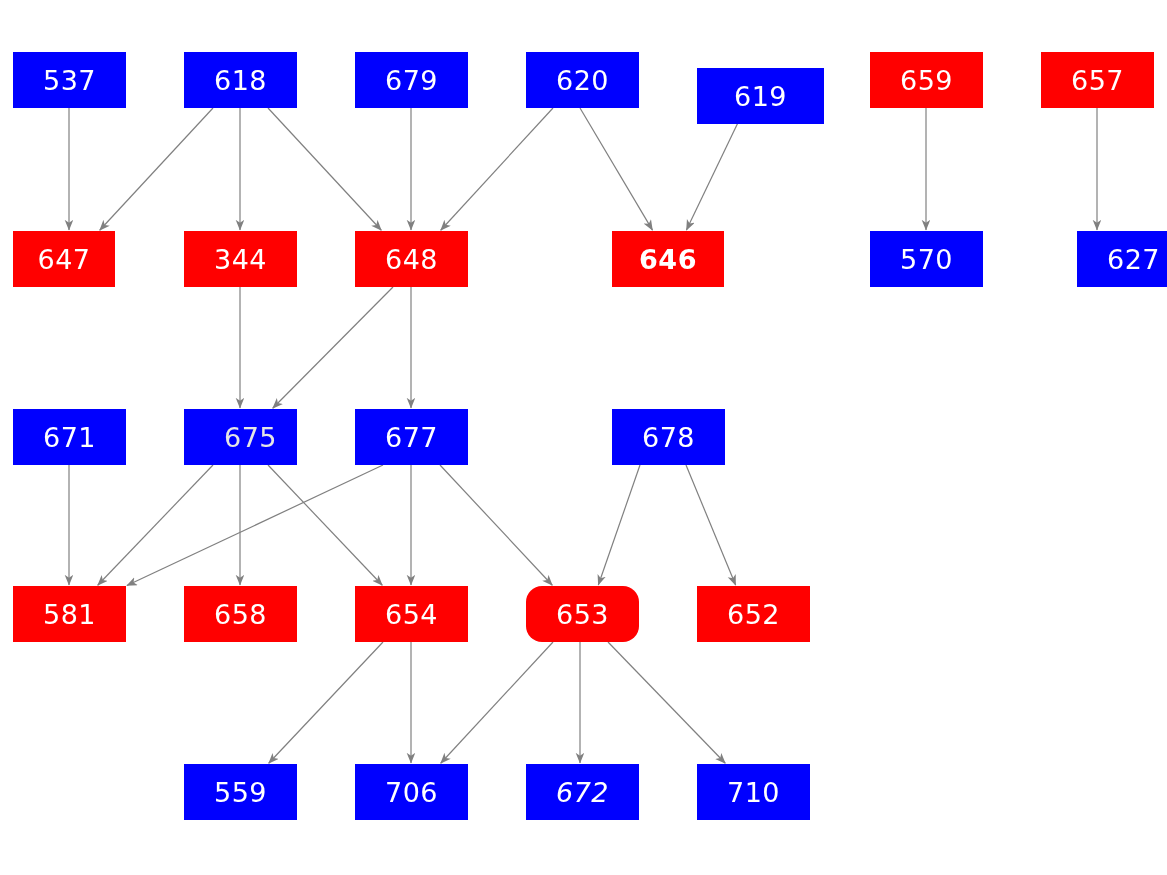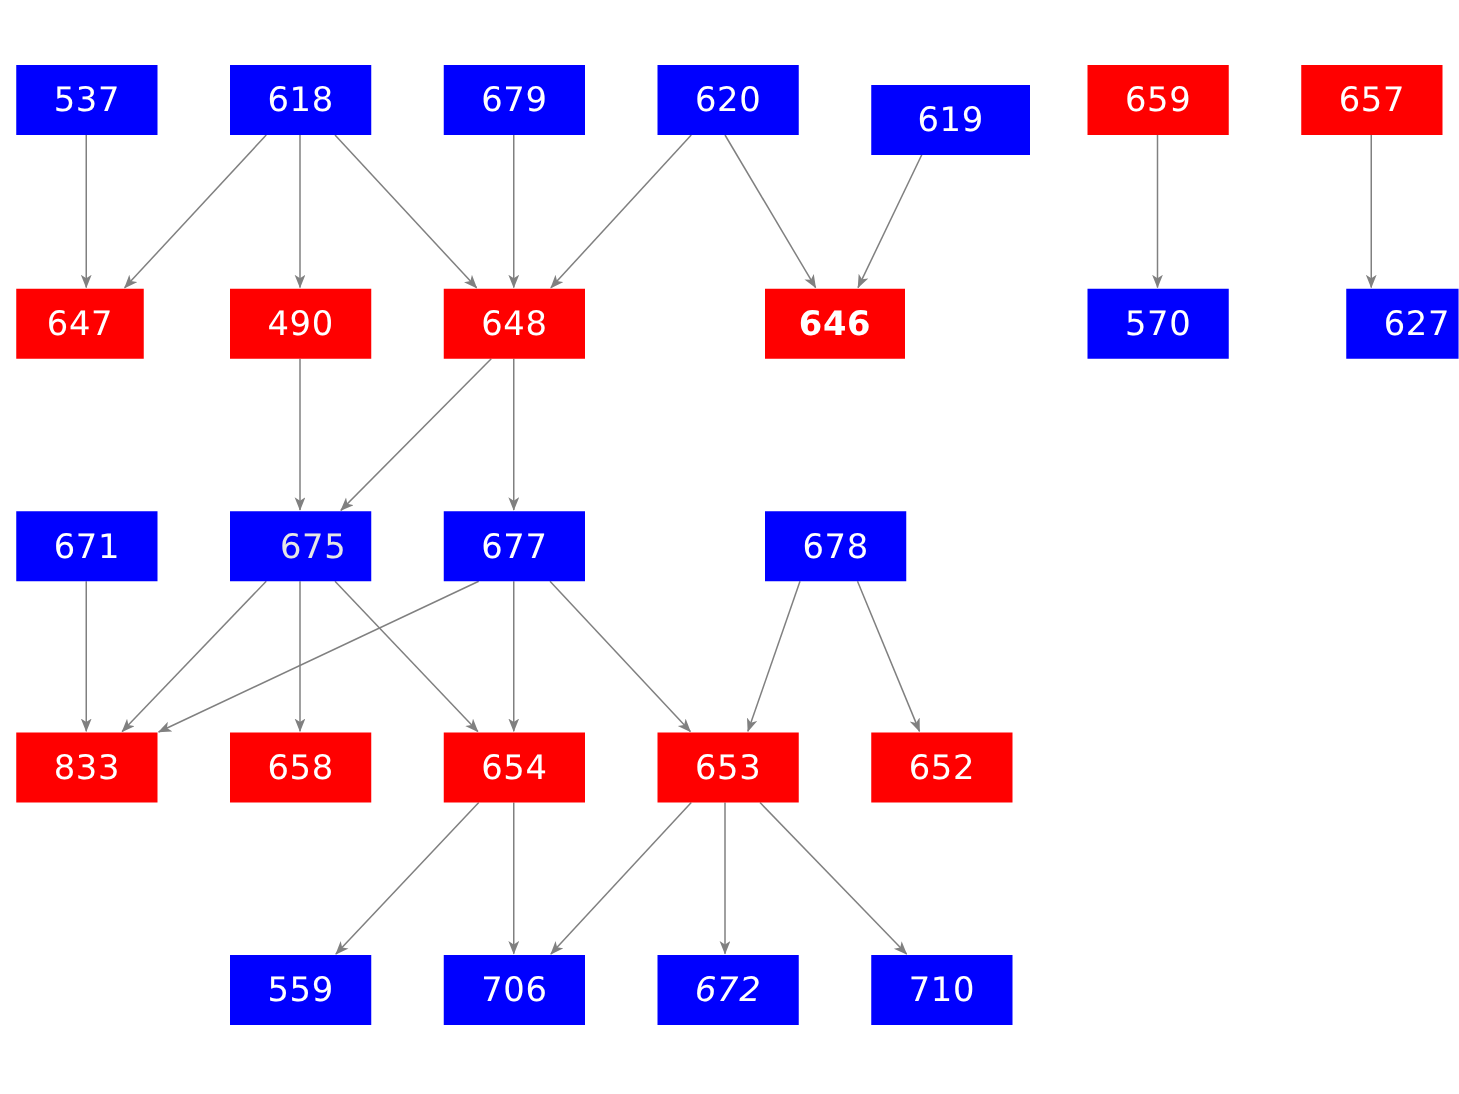--- a/index.html
+++ b/index.html
@@ -98,21 +98,21 @@
       <div class="node" style="left: 870px; top: 52px; width: 113px; height: 56px; background: rgb(255, 0, 0); color: rgb(255, 255, 255);">
         <span class="node-label">659</span>
       </div>
       <div class="node" style="left: 1041px; top: 52px; width: 113px; height: 56px; background: rgb(255, 0, 0); color: rgb(255, 255, 255);">
         <span class="node-label">657</span>
       </div>
       <div class="node" style="left: 13px; top: 231px; width: 102px; height: 56px; background: rgb(255, 0, 0); color: rgb(255, 255, 255);">
         <span class="node-label">647</span>
       </div>
       <div class="node" style="left: 184px; top: 231px; width: 113px; height: 56px; background: rgb(255, 0, 0); color: rgb(255, 255, 255);">
-        <span class="node-label">490</span>
+        <span class="node-label">344</span>
       </div>
       <div class="node" style="left: 355px; top: 231px; width: 113px; height: 56px; background: rgb(255, 0, 0); color: rgb(255, 255, 255);">
         <span class="node-label">648</span>
       </div>
       <div class="node" style="left: 612px; top: 231px; width: 112px; height: 56px; background: rgb(255, 0, 0); color: rgb(255, 255, 255); font-weight: bold;">
         <span class="node-label">646</span>
       </div>
       <div class="node" style="left: 870px; top: 231px; width: 113px; height: 56px; background: rgb(0, 0, 255); color: rgb(255, 255, 255);">
         <span class="node-label">570</span>
       </div>
@@ -125,29 +125,29 @@
       <div class="node" style="left: 184px; top: 409px; width: 113px; height: 56px; background: rgb(0, 0, 255); color: #e5e5e5; padding-left: 20px;">
         <span class="node-label">675</span>
       </div>
       <div class="node" style="left: 355px; top: 409px; width: 113px; height: 56px; background: rgb(0, 0, 255); color: rgb(255, 255, 255);">
         <span class="node-label">677</span>
       </div>
       <div class="node" style="left: 612px; top: 409px; width: 113px; height: 56px; background: rgb(0, 0, 255); color: rgb(255, 255, 255);">
         <span class="node-label">678</span>
       </div>
       <div class="node" style="left: 13px; top: 586px; width: 113px; height: 56px; background: rgb(255, 0, 0); color: rgb(255, 255, 255);">
-        <span class="node-label">833</span>
+        <span class="node-label">581</span>
       </div>
       <div class="node" style="left: 184px; top: 586px; width: 113px; height: 56px; background: rgb(255, 0, 0); color: rgb(255, 255, 255);">
         <span class="node-label">658</span>
       </div>
       <div class="node" style="left: 355px; top: 586px; width: 113px; height: 56px; background: rgb(255, 0, 0); color: rgb(255, 255, 255);">
         <span class="node-label">654</span>
       </div>
-      <div class="node" style="left: 526px; top: 586px; width: 113px; height: 56px; background: rgb(255, 0, 0); color: rgb(255, 255, 255);">
+      <div class="node" style="left: 526px; top: 586px; width: 113px; height: 56px; background: rgb(255, 0, 0); color: rgb(255, 255, 255); border-radius: 16px;">
         <span class="node-label">653</span>
       </div>
       <div class="node" style="left: 697px; top: 586px; width: 113px; height: 56px; background: rgb(255, 0, 0); color: rgb(255, 255, 255);">
         <span class="node-label">652</span>
       </div>
       <div class="node" style="left: 184px; top: 764px; width: 113px; height: 56px; background: rgb(0, 0, 255); color: rgb(255, 255, 255);">
         <span class="node-label">559</span>
       </div>
       <div class="node" style="left: 355px; top: 764px; width: 113px; height: 56px; background: rgb(0, 0, 255); color: rgb(255, 255, 255);">
         <span class="node-label">706</span>

